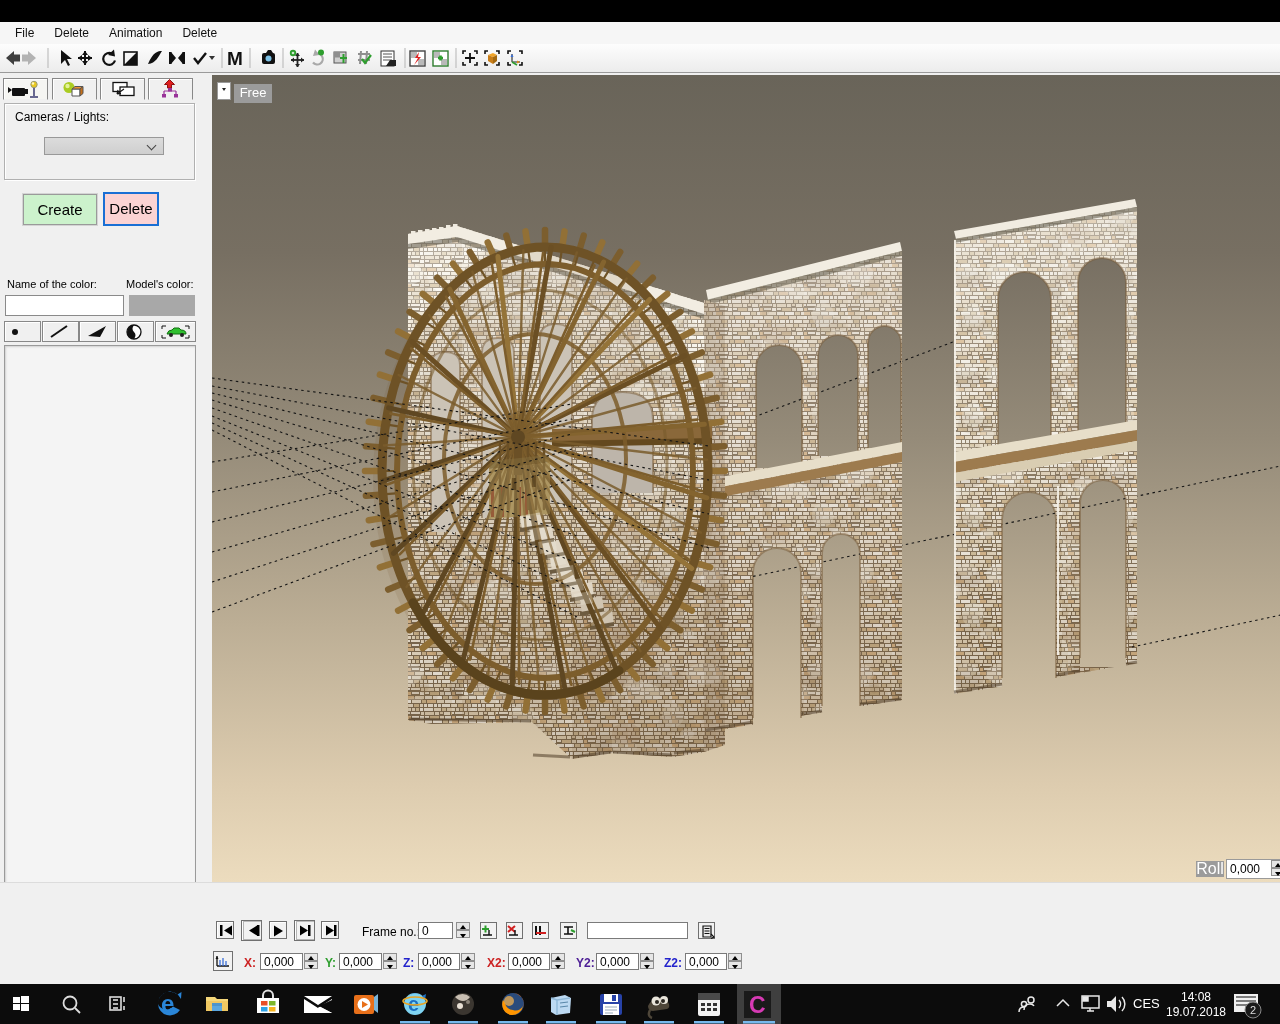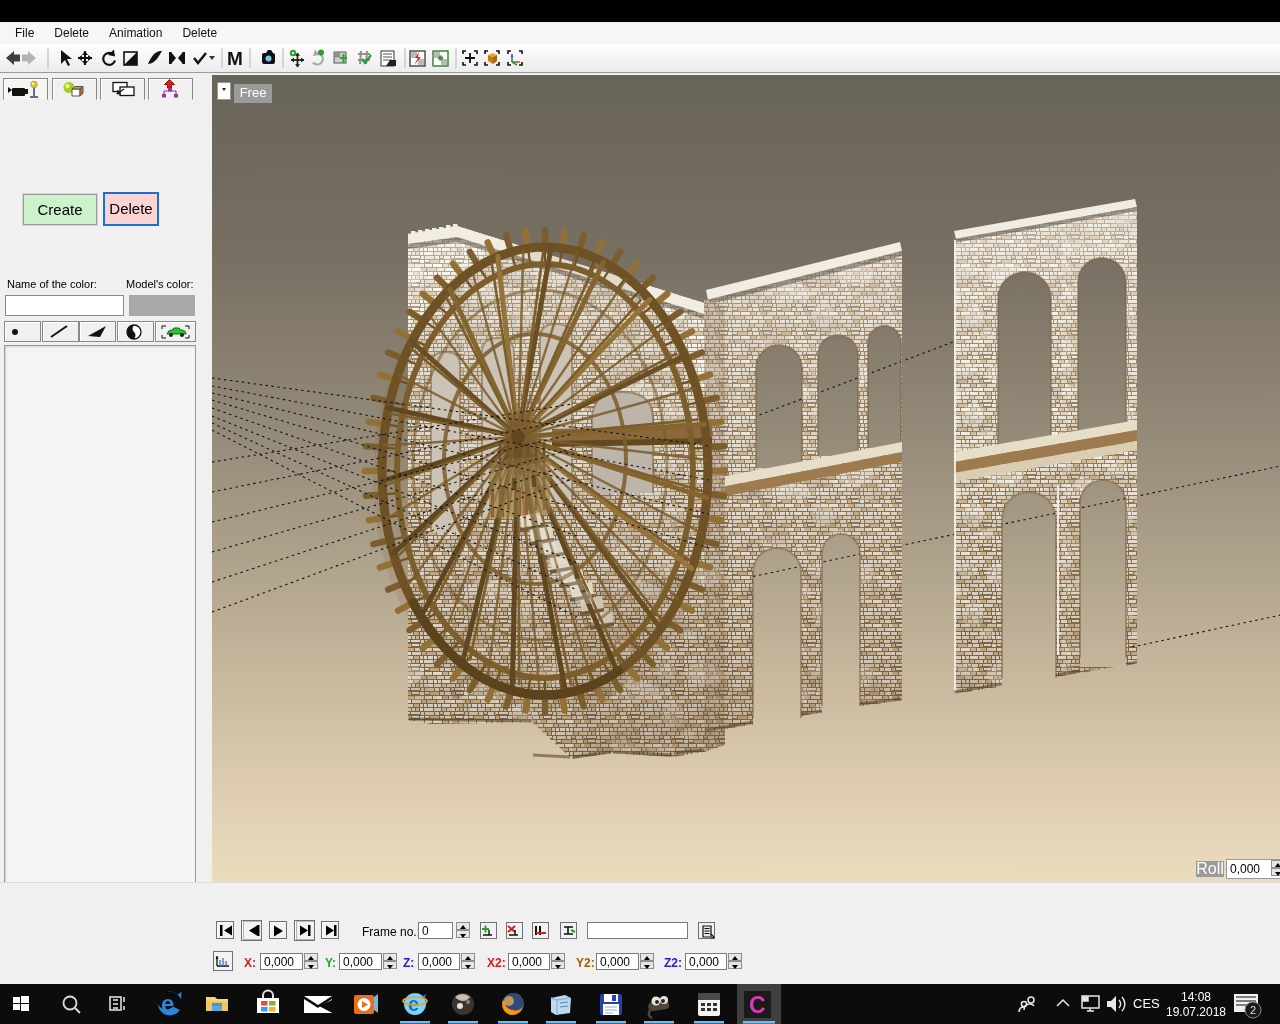--- a/index.html
+++ b/index.html
@@ -155,20 +155,24 @@
         <rect x="19" y="8" width="14" height="8.5" fill="#fff" stroke="#111" stroke-width="1.3"></rect>
         <path d="M16,15 l7,-5 M16,15 l4,-0.5 M16,15 l1,-4" stroke="#111" stroke-width="1.1"></path>
       </svg></div>
   <div class="tab" style="left:148px"><svg width="43" height="20">
         <path d="M18.5,9 v-3.5 h-3 l5,-5 l5,5 h-3 V9 Z" fill="#e02020" stroke="#901010"></path>
         <path d="M21,9 v3 M15,12 h12 M15,12 v3 M27,12 v3" stroke="#993399" stroke-width="1.2" fill="none"></path>
         <rect x="13" y="15" width="4" height="3.5" fill="#993399"></rect>
         <rect x="25" y="15" width="4" height="3.5" fill="#993399"></rect>
         <rect x="19" y="9" width="4" height="3.5" fill="#993399"></rect>
       </svg></div>
+  <div class="groupbox">
+      <div class="lab" style="left:10px;top:6px;font-size:12px">Cameras / Lights:</div>
+      <div class="combo"></div>
+    </div>
   <div class="btn-create">Create</div>
   <div class="btn-delete">Delete</div>
   <div class="lab" style="left:7px;top:205px">Name of the color:</div>
   <div class="lab" style="left:126px;top:205px">Model's color:</div>
   <div class="nameinput"></div>
   <div class="colorswatch"></div>
   <div class="sbtn" style="left:4px"><svg width="35" height="19">
         <circle cx="10" cy="10" r="3" fill="#111"></circle>
       </svg></div>
   <div class="sbtn" style="left:42px"><svg width="35" height="19">
@@ -737,21 +741,21 @@
 <div class="spin" style="left:461px;top:70px">
       <div class="u"></div>
       <div class="d"></div>
     </div>
 <div class="clab" style="left:487px;top:73px;color:#cc2222">X2:</div>
 <div class="inp" style="left:508px;top:70px;width:42px">0,000</div>
 <div class="spin" style="left:551px;top:70px">
       <div class="u"></div>
       <div class="d"></div>
     </div>
-<div class="clab" style="left:576px;top:73px;color:#a16207">Y2:</div>
+<div class="clab" style="left:576px;top:73px;color:#4c1d95">Y2:</div>
 <div class="inp" style="left:596px;top:70px;width:43px">0,000</div>
 <div class="spin" style="left:640px;top:70px">
       <div class="u"></div>
       <div class="d"></div>
     </div>
 <div class="clab" style="left:664px;top:73px;color:#2222cc">Z2:</div>
 <div class="inp" style="left:685px;top:70px;width:42px">0,000</div>
 <div class="spin" style="left:728px;top:70px">
       <div class="u"></div>
       <div class="d"></div>

